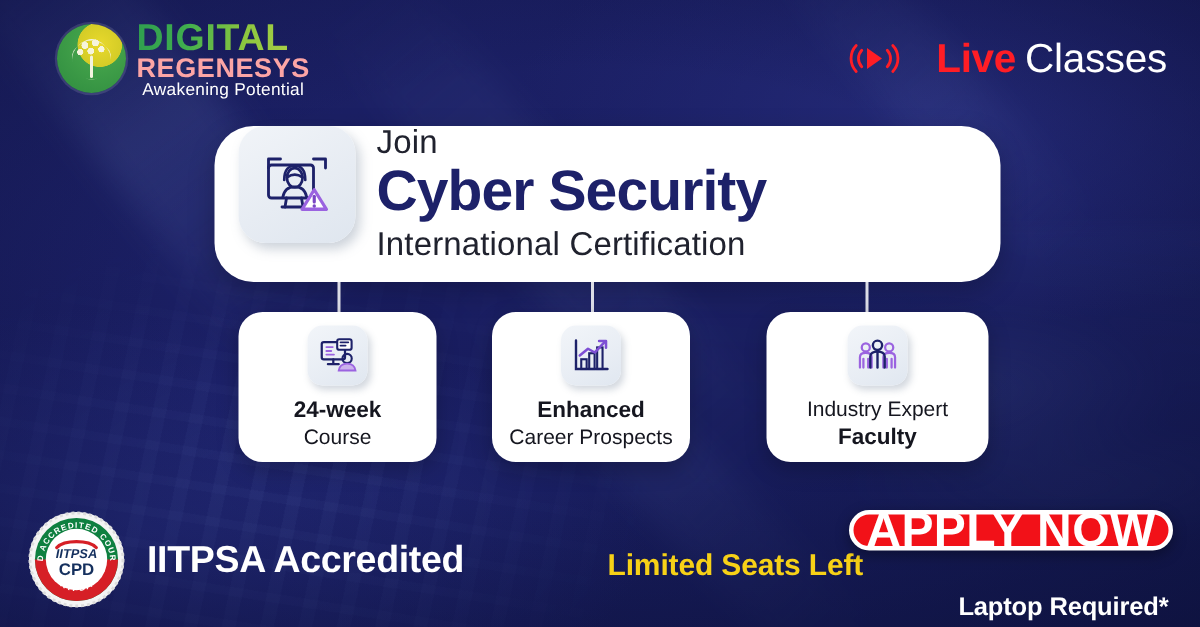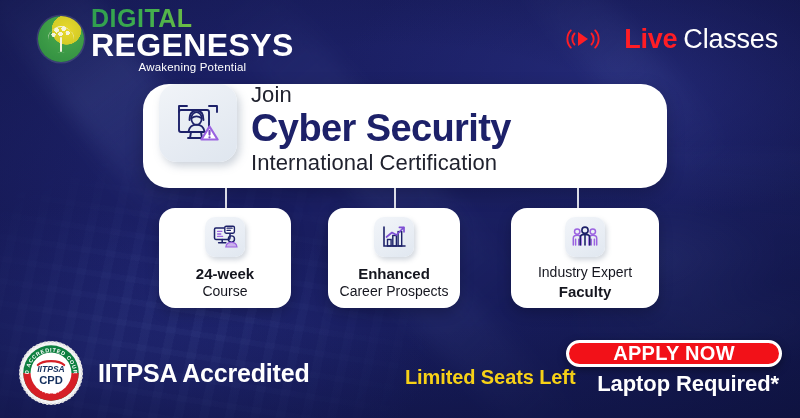--- a/index.html
+++ b/index.html
@@ -126,21 +126,21 @@
   }
   .logo-text { line-height: 1; padding-top: 1px; }
   .logo-digital {
     font-size: 25px; font-weight: 800; letter-spacing: .5px;
     background: linear-gradient(95deg, #2f9e4f 0%, #3fae4e 28%, #8cc63f 62%, #b6d34a 100%);
     -webkit-background-clip: text; background-clip: text;
     color: transparent;
     display: block;
   }
   .logo-regenesys {
-    font-size: 32px; font-weight: 800; color: #ffffff; letter-spacing: .4px;
+    font-size: 18px; font-weight: 800; color: #fca5a5; letter-spacing: .4px;
     display: block; margin-top: -2px;
   }
   .logo-tagline {
     font-size: 11.5px; color: #ffffff; font-weight: 400;
     display: block; text-align: center; margin-top: 1px; letter-spacing: .2px;
   }
 
   
   .live-classes { display: flex; align-items: center; gap: 24px; }
   .live-icon { width: 34px; height: 24px; flex: none; }
@@ -224,27 +224,27 @@
     font-size: 20px; font-weight: 800; color: #f7d117; letter-spacing: -.1px;
   }
   .apply-btn {
     position: absolute; left: 566px; top: 340px;
     width: 216px; height: 27px;
     border-radius: 22px;
     background: #f21118;
     border: 3px solid #ffffff;
     box-sizing: border-box;
     display: flex; align-items: center; justify-content: center;
-    color: #ffffff; font-size: 20px; font-weight: 800; letter-spacing: .3px;
+    color: #ffffff; font-size: 32px; font-weight: 800; letter-spacing: .3px;
     box-shadow: 0 3px 9px rgba(0,0,0,.35);
     cursor: pointer;
   }
   .laptop-note {
-    position: absolute; right: 21px; bottom: 21px;
-    font-size: 22px; font-weight: 800; color: #ffffff; letter-spacing: -.1px;
+    position: absolute; right: 21px; bottom: 3px;
+    font-size: 17px; font-weight: 800; color: #ffffff; letter-spacing: -.1px;
   }
 </style>
 </head>
 <body>
 
 <div id="banner">
 
   <div class="bg-base"></div>
   <div class="bg-keyboard"></div>
   <div class="bg-right-photo"></div>

